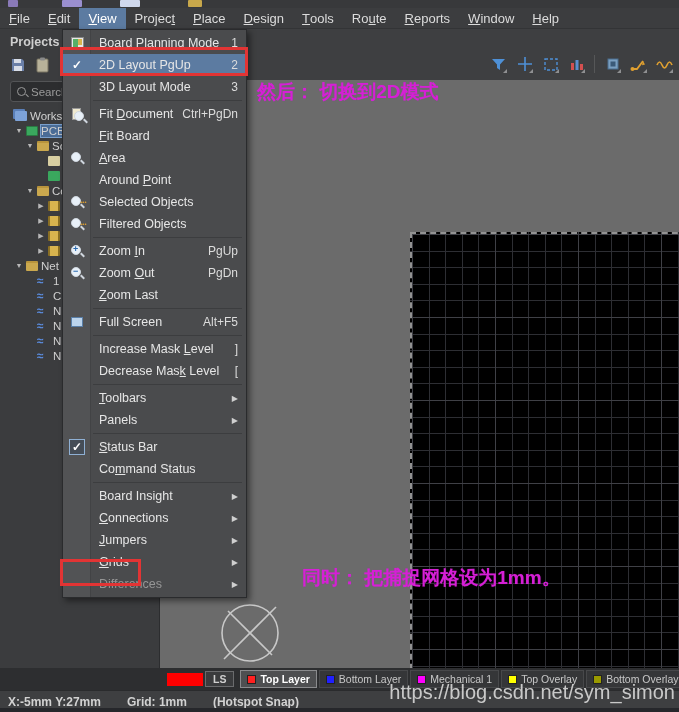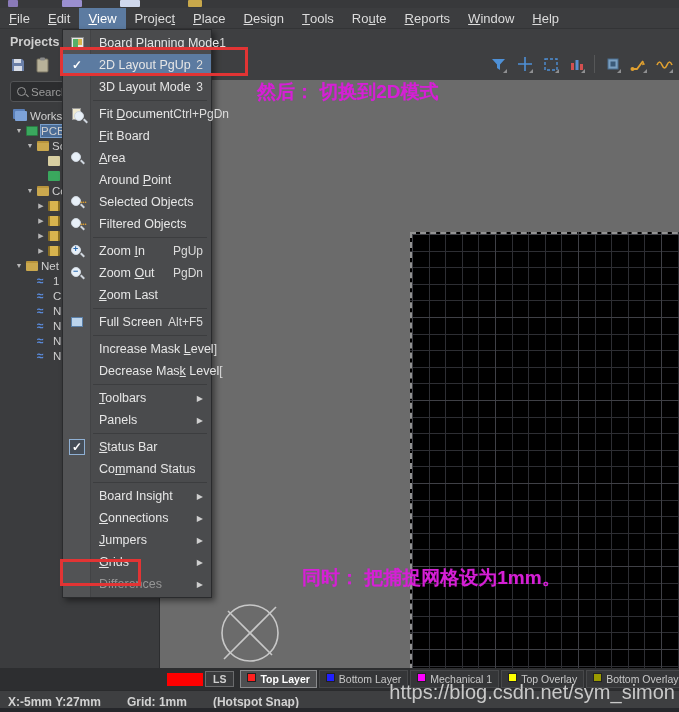--- a/index.html
+++ b/index.html
@@ -49,21 +49,21 @@
     background-color:#000;
     background-image:
       repeating-linear-gradient(to right, #3f4046 0 1px, transparent 1px 83px),
       repeating-linear-gradient(to bottom, #3f4046 0 1px, transparent 1px 83px),
       repeating-linear-gradient(to right, #2d2e33 0 1px, transparent 1px 16.6px),
       repeating-linear-gradient(to bottom, #2d2e33 0 1px, transparent 1px 16.6px);
     border-top:2px dashed #939393; border-left:2px dashed #939393; border-bottom:2px dashed #939393; }
   #origin-marker { position:absolute; left:218px; top:601px; }
 
   
-  #view-menu { position:absolute; left:62px; top:29px; width:150px; background:#4a4b4d; border:1px solid #2a2b2d; box-shadow:3px 3px 6px rgba(0,0,0,.45); padding:2px 0; z-index:5; }
+  #view-menu { position:absolute; left:62px; top:29px; width:185px; background:#4a4b4d; border:1px solid #2a2b2d; box-shadow:3px 3px 6px rgba(0,0,0,.45); padding:2px 0; z-index:5; }
   #view-menu::before { content:""; position:absolute; left:0; top:0; bottom:0; width:27px; background:#525355; border-right:1px solid #424345; }
   .menu-item { position:relative; height:22px; display:flex; align-items:center; font-size:12.5px; color:#e6e6e6; padding-right:8px; }
   .menu-item.selected { background:#5c7ba1; }
   .menu-item.disabled { color:#969696; }
   .menu-gutter { width:28px; flex:0 0 auto; display:flex; align-items:center; justify-content:center; position:relative; z-index:1; }
   .menu-label { flex:1; padding-left:8px; white-space:nowrap; position:relative; z-index:1; }
   .menu-label u { text-decoration:underline; }
   .menu-shortcut { font-size:12px; color:#dcdcdc; white-space:nowrap; position:relative; z-index:1; }
   .menu-arrow { font-size:8px; color:#cfcfcf; margin-left:6px; position:relative; z-index:1; }
   .menu-sep { height:1px; background:#3c3d3f; margin:2px 4px 2px 30px; }
@@ -89,21 +89,21 @@
   .anno-box { position:absolute; border:3px solid #e23434; z-index:7; }
   #anno-box-2d { left:60px; top:47px; width:188px; height:29px; }
   #anno-box-grids { left:60px; top:559px; width:81px; height:27px; }
   #anno-top { left:257px; top:52px;margin-top:27px; }
   #anno-bottom { left:302px; top:565px;text-align:center; }
 
   
   #layer-bar { position:absolute; left:0; top:668px; width:679px; height:22px; background:#2d2e30; display:flex; align-items:center; gap:2px; padding-left:167px; overflow:hidden; }
   #ls-swatch { width:36px; height:13px; background:#f00; flex:0 0 auto; }
   #ls-tab { border:1px solid #6a6b6d; background:#3a3b3d; color:#cfcfcf; font-size:10.5px; font-weight:bold; padding:1px 7px; margin-right:4px; }
-  .layer-tab { display:flex; gap:4px; padding:2px 6px; font-size:10.5px; color:#c8c8c8; background:#353638; border:1px solid #47484a; white-space:nowrap; flex:0 0 auto; }
+  .layer-tab { display:flex; align-items:center; gap:4px; padding:2px 6px; font-size:10.5px; color:#c8c8c8; background:#353638; border:1px solid #47484a; white-space:nowrap; flex:0 0 auto; }
   .layer-tab.active { background:#4e4f51; color:#fff; font-weight:bold; border-color:#8a8b8d; }
   .layer-swatch { width:9px; height:9px; border:1px solid #222; flex:0 0 auto; }
 
   
   #status-bar { position:absolute; left:0; top:690px; width:679px; height:22px; background:#3e3f41; font-size:12px; font-weight:bold; color:#d2d2d2; display:flex; align-items:center; gap:26px; padding:0 8px; border-top:1px solid #2a2b2d; }
   #status-bar::after { content:""; position:absolute; left:0; bottom:0; width:679px; height:4px; background:#26272b; }
 
   #watermark { position:absolute; right:4px; top:681px; font-size:20px; color:#c9c9c9; z-index:9; font-weight:normal; }
 
   svg { display:block; }

